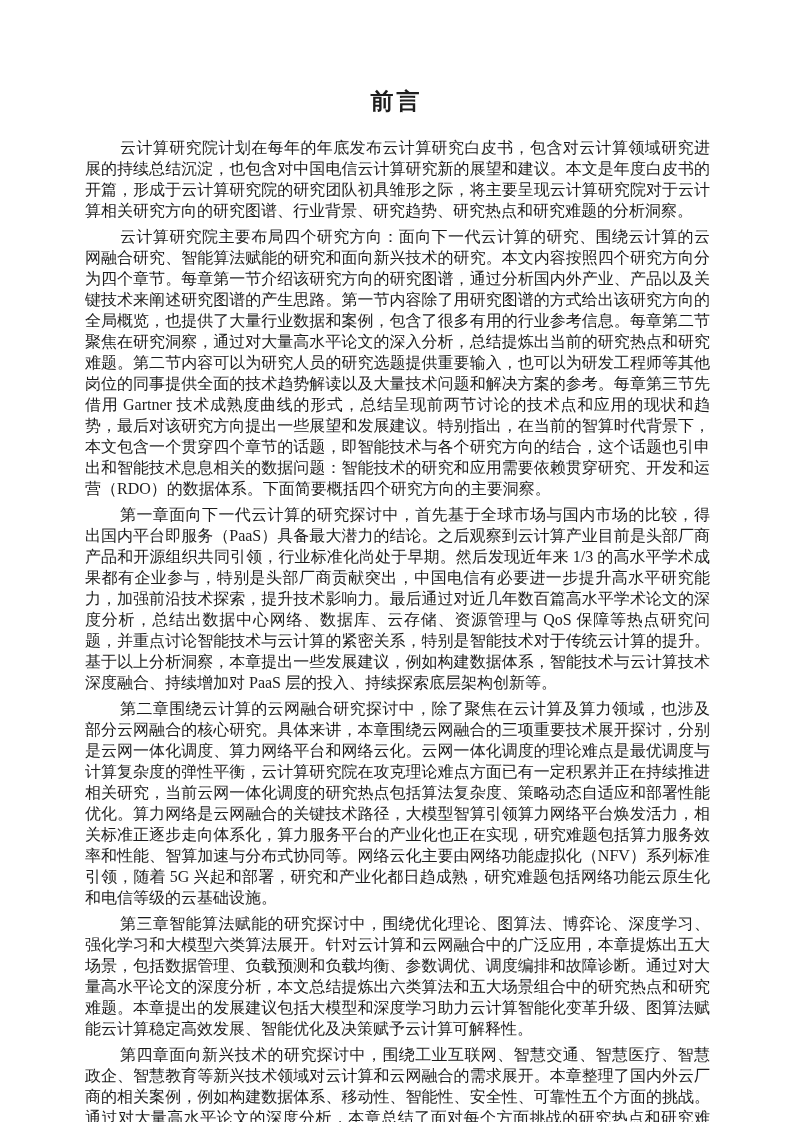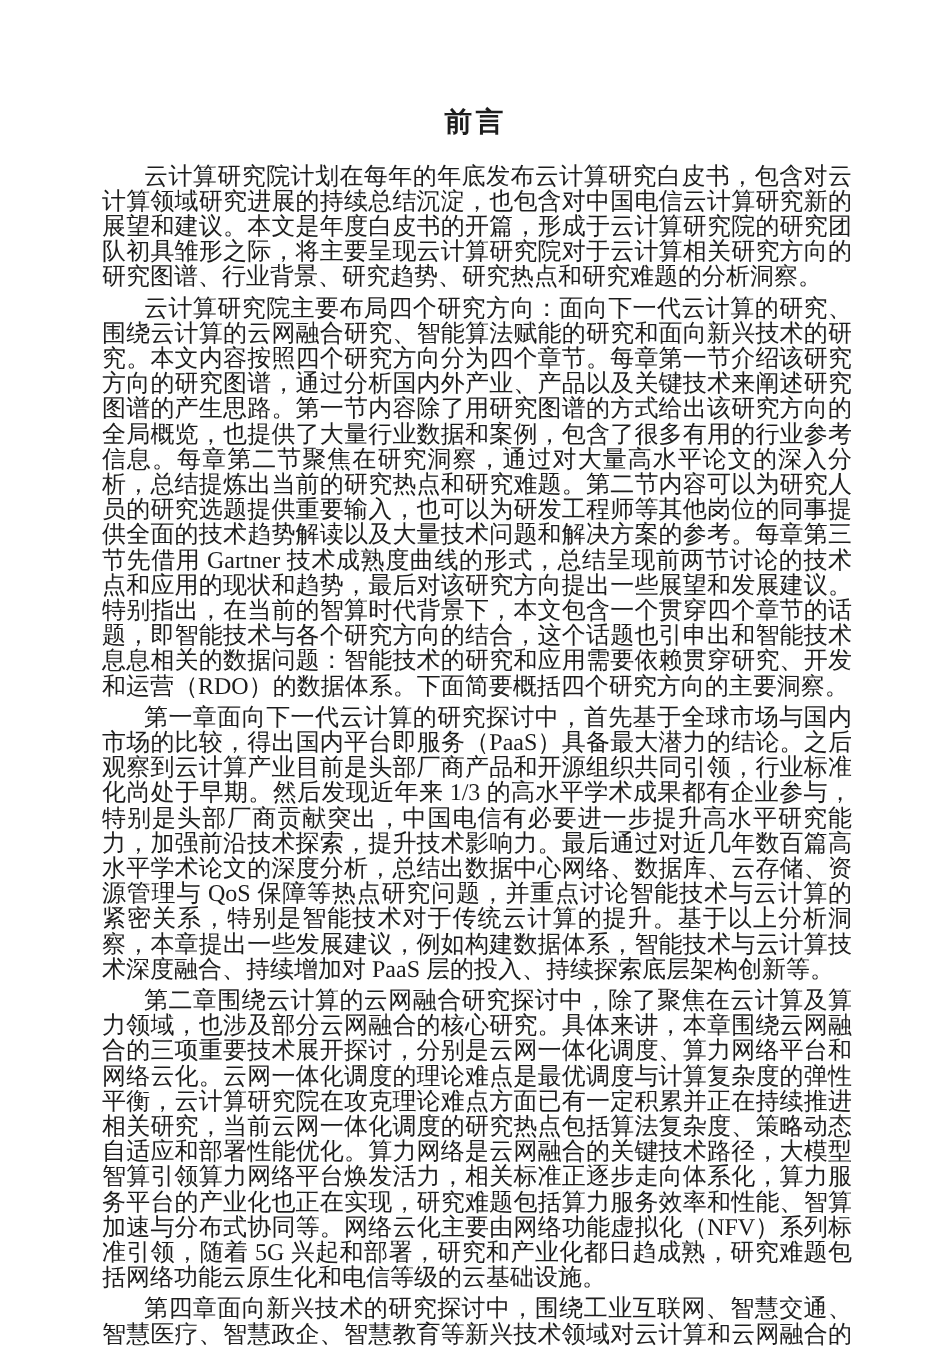--- a/index.html
+++ b/index.html
@@ -24,34 +24,35 @@
     font-size: 23px;
     font-weight: bold;
     letter-spacing: 3px;
     color: #1d1d1d;
   }
   .doc-body {
     margin: 20px 83px 0 85px;
   }
   .para {
     margin: 0 0 5px 0;
-    font-size: 20px;
+    font-size: 16px;
     line-height: 21px;
     text-align: justify;
     text-indent: 35px;
     color: #1d1d1d;
     word-break: break-all;
   }
 </style>
 </head>
 <body>
 
 <div class="page">
   <h1 class="doc-title">前言</h1>
 
   <div class="doc-body">
     <p class="para">云计算研究院计划在每年的年底发布云计算研究白皮书，包含对云计算领域研究进展的持续总结沉淀，也包含对中国电信云计算研究新的展望和建议。本文是年度白皮书的开篇，形成于云计算研究院的研究团队初具雏形之际，将主要呈现云计算研究院对于云计算相关研究方向的研究图谱、行业背景、研究趋势、研究热点和研究难题的分析洞察。</p>
     <p class="para">云计算研究院主要布局四个研究方向：面向下一代云计算的研究、围绕云计算的云网融合研究、智能算法赋能的研究和面向新兴技术的研究。本文内容按照四个研究方向分为四个章节。每章第一节介绍该研究方向的研究图谱，通过分析国内外产业、产品以及关键技术来阐述研究图谱的产生思路。第一节内容除了用研究图谱的方式给出该研究方向的全局概览，也提供了大量行业数据和案例，包含了很多有用的行业参考信息。每章第二节聚焦在研究洞察，通过对大量高水平论文的深入分析，总结提炼出当前的研究热点和研究难题。第二节内容可以为研究人员的研究选题提供重要输入，也可以为研发工程师等其他岗位的同事提供全面的技术趋势解读以及大量技术问题和解决方案的参考。每章第三节先借用 Gartner 技术成熟度曲线的形式，总结呈现前两节讨论的技术点和应用的现状和趋势，最后对该研究方向提出一些展望和发展建议。特别指出，在当前的智算时代背景下，本文包含一个贯穿四个章节的话题，即智能技术与各个研究方向的结合，这个话题也引申出和智能技术息息相关的数据问题：智能技术的研究和应用需要依赖贯穿研究、开发和运营（RDO）的数据体系。下面简要概括四个研究方向的主要洞察。</p>
     <p class="para">第一章面向下一代云计算的研究探讨中，首先基于全球市场与国内市场的比较，得出国内平台即服务（PaaS）具备最大潜力的结论。之后观察到云计算产业目前是头部厂商产品和开源组织共同引领，行业标准化尚处于早期。然后发现近年来 1/3 的高水平学术成果都有企业参与，特别是头部厂商贡献突出，中国电信有必要进一步提升高水平研究能力，加强前沿技术探索，提升技术影响力。最后通过对近几年数百篇高水平学术论文的深度分析，总结出数据中心网络、数据库、云存储、资源管理与 QoS 保障等热点研究问题，并重点讨论智能技术与云计算的紧密关系，特别是智能技术对于传统云计算的提升。基于以上分析洞察，本章提出一些发展建议，例如构建数据体系，智能技术与云计算技术深度融合、持续增加对 PaaS 层的投入、持续探索底层架构创新等。</p>
     <p class="para">第二章围绕云计算的云网融合研究探讨中，除了聚焦在云计算及算力领域，也涉及部分云网融合的核心研究。具体来讲，本章围绕云网融合的三项重要技术展开探讨，分别是云网一体化调度、算力网络平台和网络云化。云网一体化调度的理论难点是最优调度与计算复杂度的弹性平衡，云计算研究院在攻克理论难点方面已有一定积累并正在持续推进相关研究，当前云网一体化调度的研究热点包括算法复杂度、策略动态自适应和部署性能优化。算力网络是云网融合的关键技术路径，大模型智算引领算力网络平台焕发活力，相关标准正逐步走向体系化，算力服务平台的产业化也正在实现，研究难题包括算力服务效率和性能、智算加速与分布式协同等。网络云化主要由网络功能虚拟化（NFV）系列标准引领，随着 5G 兴起和部署，研究和产业化都日趋成熟，研究难题包括网络功能云原生化和电信等级的云基础设施。</p>
+    <p class="para">第三章智能算法赋能的研究探讨中，围绕优化理论、图算法、博弈论、深度学习、强化学习和大模型六类算法展开。针对云计算和云网融合中的广泛应用，本章提炼出五大场景，包括数据管理、负载预测和负载均衡、参数调优、调度编排和故障诊断。通过对大量高水平论文的深度分析，本文总结提炼出六类算法和五大场景组合中的研究热点和研究难题。本章提出的发展建议包括大模型和深度学习助力云计算智能化变革升级、图算法赋能云计算稳定高效发展、智能优化及决策赋予云计算可解释性。</p>
     <p class="para">第四章面向新兴技术的研究探讨中，围绕工业互联网、智慧交通、智慧医疗、智慧政企、智慧教育等新兴技术领域对云计算和云网融合的需求展开。本章整理了国内外云厂商的相关案例，例如构建数据体系、移动性、智能性、安全性、可靠性五个方面的挑战。通过对大量高水平论文的深度分析，本章总结了面对每个方面挑战的研究热点和研究难题。本章提出的发展建议包括推动云边协同化和智能化发展、强化安全性和合规性、推动智能化运维和管理等。</p>
   </div>
 </div>
 
 </body></html>

